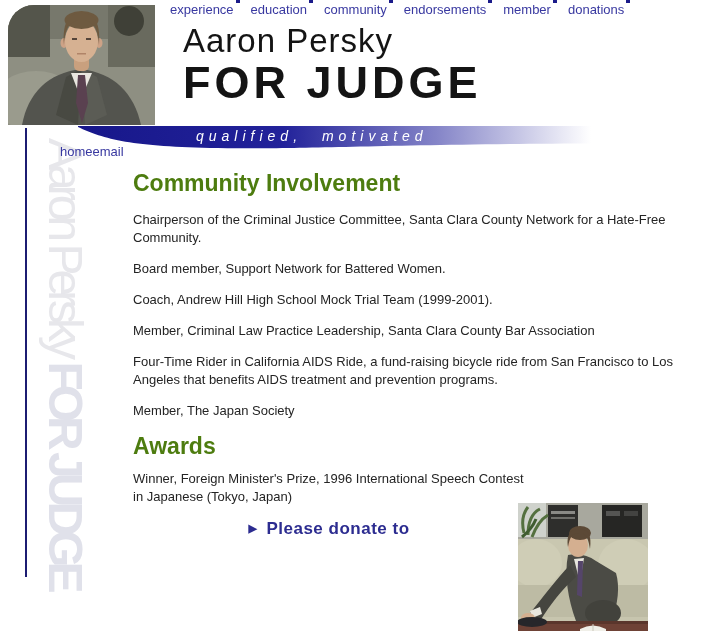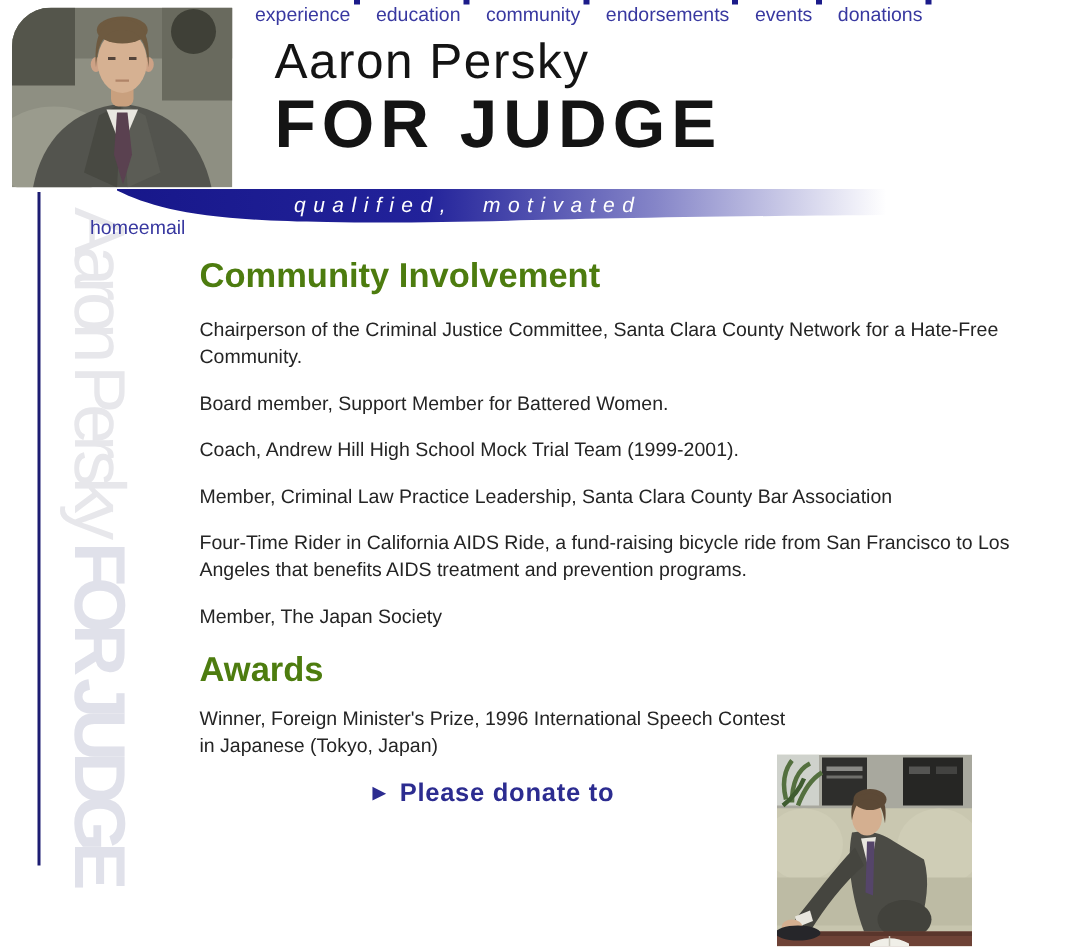--- a/index.html
+++ b/index.html
@@ -51,21 +51,21 @@
 </head>
 <body>
 
 <div class="page">
 
   <nav class="topnav">
     <a href="#"><span>experience</span><span class="tick"></span></a>
     <a href="#"><span>education</span><span class="tick"></span></a>
     <a href="#"><span>community</span><span class="tick"></span></a>
     <a href="#"><span>endorsements</span><span class="tick"></span></a>
-    <a href="#"><span>events</span><span class="tick"></span></a>
+    <a href="#"><span>member</span><span class="tick"></span></a>
     <a href="#"><span>donations</span><span class="tick"></span></a>
   </nav>
 
   <div class="portrait1">
     <svg width="147" height="120" viewBox="0 0 147 120">
       <rect width="147" height="120" fill="#8e8f82"></rect>
       <rect x="0" y="0" width="147" height="34" fill="#77786c"></rect>
       <rect x="100" y="0" width="47" height="62" fill="#696a5e"></rect>
       <rect x="0" y="0" width="42" height="52" fill="#54554b"></rect>
       <circle cx="121" cy="16" r="15" fill="#3f4037"></circle>
@@ -115,21 +115,21 @@
     <span>Aaron Persky </span><span class="wm-bold">FOR JUDGE</span>
   </div>
   <div class="side-links">
     <a href="#">home</a>
     <a href="#">email</a>
   </div>
 
   <main class="content">
     <h2>Community Involvement</h2>
     <p>Chairperson of the Criminal Justice Committee, Santa Clara County Network for a Hate-Free Community.</p>
-    <p>Board member, Support Member for Battered Women.</p>
+    <p>Board member, Support Network for Battered Women.</p>
     <p>Coach, Andrew Hill High School Mock Trial Team (1999-2001).</p>
     <p>Member, Criminal Law Practice Leadership, Santa Clara County Bar Association</p>
     <p>Four-Time Rider in California AIDS Ride, a fund-raising bicycle ride from San Francisco to Los Angeles that benefits AIDS treatment and prevention programs.</p>
     <p>Member, The Japan Society</p>
 
     <h2 class="awards">Awards</h2>
     <p class="narrow">Winner, Foreign Minister's Prize, 1996 International Speech Contest in Japanese (Tokyo, Japan)</p>
 
     <a href="#" class="donate"><span class="arrow">▶</span><span>Please donate to</span></a>
   </main>

